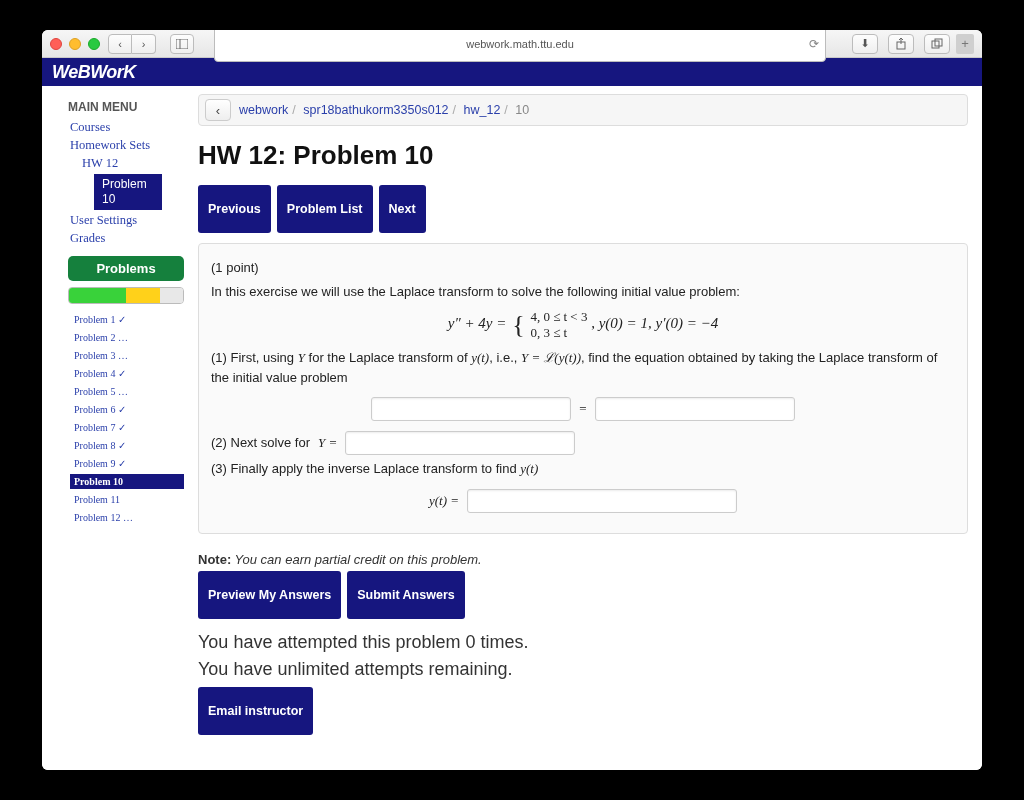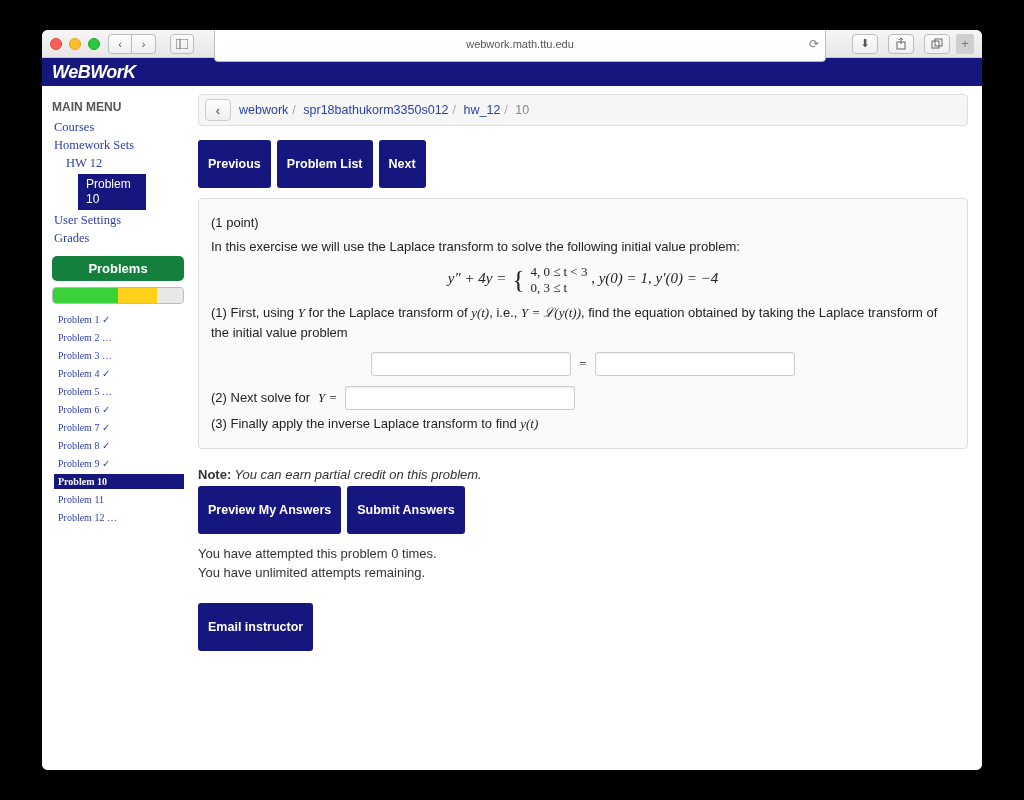--- a/index.html
+++ b/index.html
@@ -60,21 +60,21 @@
   .plus-tab{width:18px;height:20px;background:#cfcfcf;display:flex;align-items:center;justify-content:center;border-radius:2px;color:#777;margin-left:2px;}
 
   
   .ww-band{height:28px;background:#16167f;display:flex;align-items:center;padding:0 10px;}
   .ww-logo{color:#fff;font-weight:800;font-size:18px;font-style:italic;letter-spacing:-0.5px;}
 
   
   .page{flex:1;display:flex;overflow:auto;background:#fff;}
 
   
-  .sb{width:150px;padding:8px 8px 20px 10px;}
+  .sb{width:150px;padding:8px 8px 20px 26px;}
   .sb-title{color:#555;font-weight:bold;margin:6px 0 6px;font-size:12px;}
   .sb a, .sb .linklike{display:block;color:#2a3faa;text-decoration:none;font-size:12.5px;margin:3px 0 3px 2px;cursor:pointer;font-family:Liberation Serif, serif;}
   .sb .indent1{margin-left:14px;}
   .sb .current-prob{
     background:#16167f;color:#fff;padding:3px 8px;width:68px;margin-left:26px;
     font-size:12px;line-height:1.25;
   }
   .problems-hdr{
     background:#15803d;color:#fff;font-weight:bold;text-align:center;
     padding:5px 0;border-radius:5px;margin:10px 0 6px;font-size:13px;
@@ -120,21 +120,21 @@
   .answer-input{
     border:1px solid #ccc;border-radius:3px;height:24px;padding:2px 6px;
     font-size:13px;background:#fff;box-shadow:inset 0 1px 2px rgba(0,0,0,0.08);
   }
   .aw-wide{width:200px;}
   .aw-xwide{width:230px;}
   .aw-sol{width:270px;}
   .eqline{display:flex;align-items:center;justify-content:center;gap:8px;margin:10px 0;}
   .eqline-left{justify-content:flex-start;margin-left:4px;}
   .note{margin:18px 0 4px;font-size:13px;}
-  .attempts{font-size:13px;margin:10px 0 20px;line-height:1.5;}
+  .attempts{font-size:18px;margin:10px 0 4px;line-height:1.5;}
 </style>
 </head>
 <body>
 
 <div class="window">
 
   <div class="titlebar">
     <div class="traffic">
       <span class="tl-red"></span>
       <span class="tl-yel"></span>
@@ -215,20 +215,21 @@
       <div class="breadcrumb-bar">
         <div class="bc-back">‹</div>
         <div class="crumbs">
           <span class="c">webwork</span><span class="sep">/</span>
           <span class="c">spr18bathukorm3350s012</span><span class="sep">/</span>
           <span class="c">hw_12</span><span class="sep">/</span>
           <span>10</span>
         </div>
       </div>
 
+      <h1 class="page-title">HW 12: Problem 10</h1>
 
       <div class="btnrow">
         <button class="ww-btn">Previous</button>
         <button class="ww-btn">Problem List</button>
         <button class="ww-btn">Next</button>
       </div>
 
       <div class="problem-box">
         <p>(1 point)</p>
         <p>In this exercise we will use the Laplace transform to solve the following initial value problem:</p>
@@ -257,20 +258,24 @@
         <p class="eqline eqline-left">
           <span>(2) Next solve for </span>
           <span class="eq-inline italic">Y =</span>
           <input class="answer-input aw-xwide" style="">
         </p>
 
         <p>
           <span>(3) Finally apply the inverse Laplace transform to find </span><span class="eq-inline italic">y(t)</span>
         </p>
 
+        <div class="eqline">
+          <span class="eq-inline italic">y(t) =</span>
+          <input class="answer-input aw-sol" style="">
+        </div>
       </div>
 
       <p class="note">
         <strong>Note:</strong><em> You can earn partial credit on this problem.</em>
       </p>
 
       <div class="btnrow">
         <button class="ww-btn">Preview My Answers</button>
         <button class="ww-btn">Submit Answers</button>
       </div>

